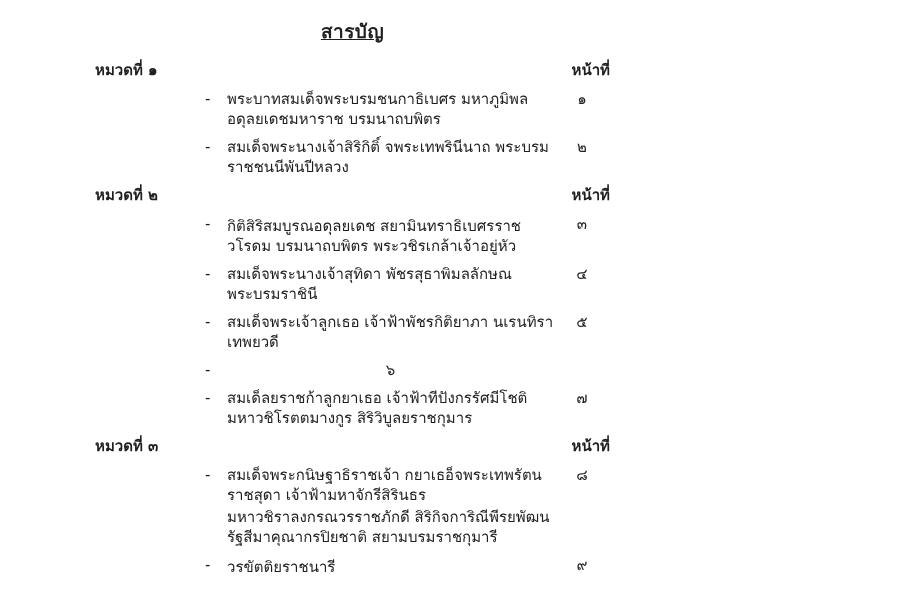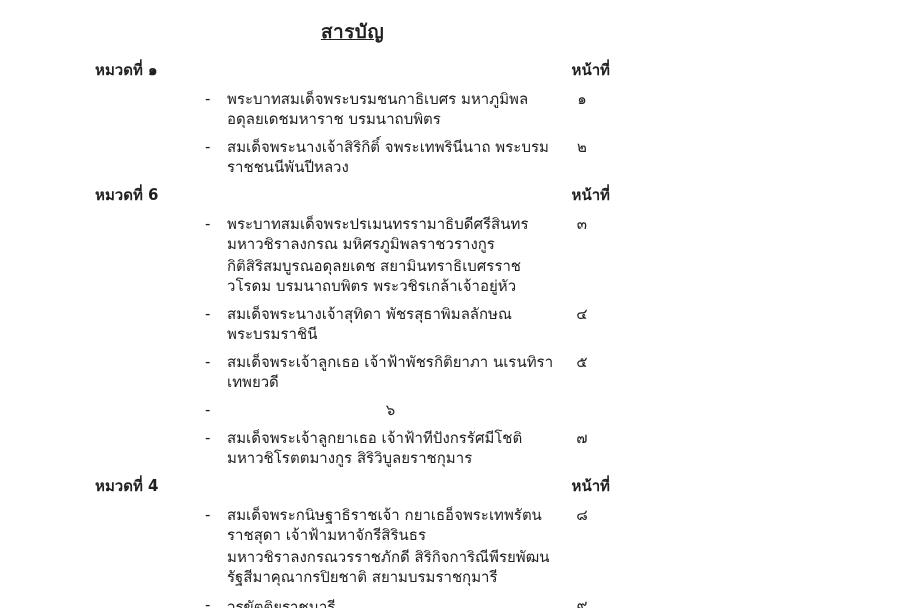--- a/index.html
+++ b/index.html
@@ -86,28 +86,27 @@
       <div>สมเด็จพระนางเจ้าสิริกิติ์ จพระเทพรินีนาถ พระบรมราชชนนีพันปีหลวง</div>
 
     </span>
     <span class="item-page">๒</span>
   </div>
 </div>
   </div>
 
   <div>
     <div class="section-header">
-      <span>หมวดที่ 6</span>
+      <span>หมวดที่ ๒</span>
       <span>หน้าที่</span>
     </div>
     <div class="items">
   <div class="item-row">
     <span class="item-bullet">-</span>
     <span class="item-text">
-      <div>พระบาทสมเด็จพระปรเมนทรรามาธิบดีศรีสินทรมหาวชิราลงกรณ มหิศรภูมิพลราชวรางกูร</div>
       <div class="item-line2">กิติสิริสมบูรณอดุลยเดช สยามินทราธิเบศรราชวโรดม บรมนาถบพิตร พระวชิรเกล้าเจ้าอยู่หัว</div>
     </span>
     <span class="item-page">๓</span>
   </div>
 
   <div class="item-row">
     <span class="item-bullet">-</span>
     <span class="item-text">
       <div>สมเด็จพระนางเจ้าสุทิดา พัชรสุธาพิมลลักษณ พระบรมราชินี</div>
 
@@ -125,31 +124,31 @@
   </div>
 
   <div class="item-row">
     <span class="item-bullet">-</span>
     <span class="item-page">๖</span>
   </div>
 
   <div class="item-row">
     <span class="item-bullet">-</span>
     <span class="item-text">
-      <div>สมเด็จพระเจ้าลูกยาเธอ เจ้าฟ้าทีปังกรรัศมีโชติ มหาวชิโรตตมางกูร สิริวิบูลยราชกุมาร</div>
+      <div>สมเด็ลยราชก้าลูกยาเธอ เจ้าฟ้าทีปังกรรัศมีโชติ มหาวชิโรตตมางกูร สิริวิบูลยราชกุมาร</div>
 
     </span>
     <span class="item-page">๗</span>
   </div>
 </div>
   </div>
 
   <div>
     <div class="section-header">
-      <span>หมวดที่ 4</span>
+      <span>หมวดที่ ๓</span>
       <span>หน้าที่</span>
     </div>
     <div class="items">
   <div class="item-row">
     <span class="item-bullet">-</span>
     <span class="item-text">
       <div>สมเด็จพระกนิษฐาธิราชเจ้า กยาเธอ็จพระเทพรัตนราชสุดา เจ้าฟ้ามหาจักรีสิรินธร</div>
       <div class="item-line2">มหาวชิราลงกรณวรราชภักดี สิริกิจการิณีพีรยพัฒน รัฐสีมาคุณากรปิยชาติ สยามบรมราชกุมารี</div>
     </span>
     <span class="item-page">๘</span>

